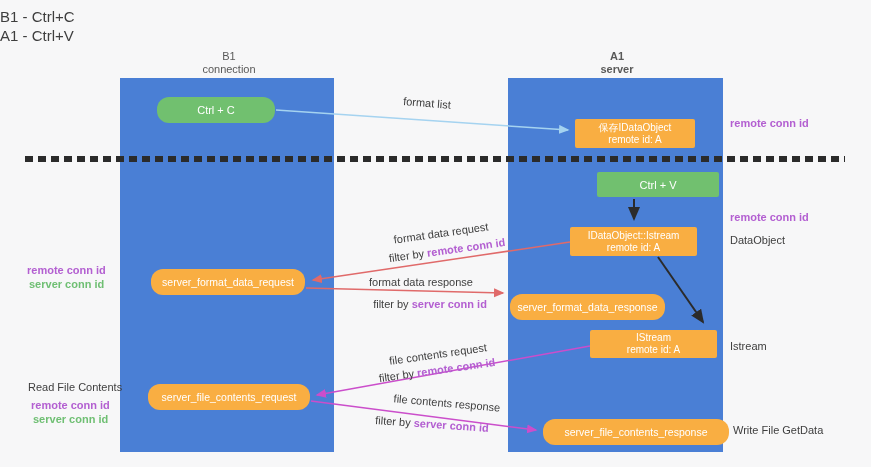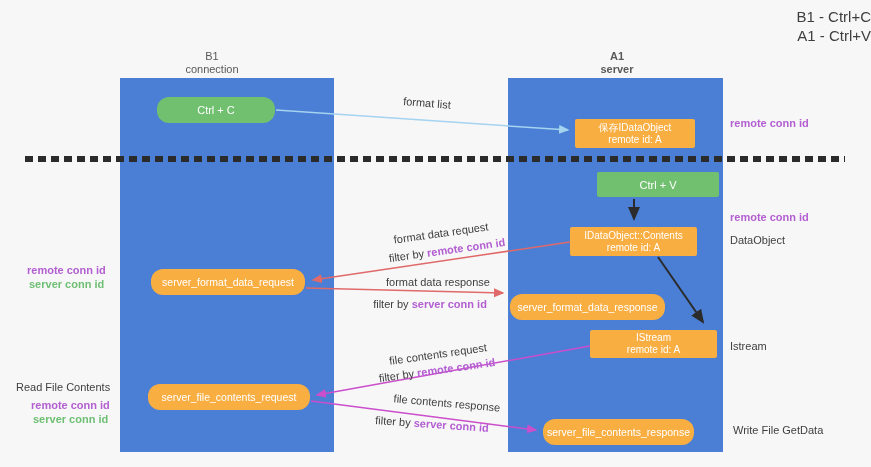--- a/index.html
+++ b/index.html
@@ -15,28 +15,28 @@
     --text-purple: #b35fd1;
     --text-green: #6fbf73;
   }
   * { margin:0; padding:0; box-sizing:border-box; }
   body { font-family:"Liberation Sans", sans-serif; }
   .canvas {
     position:relative; width:871px; height:467px;
     background:var(--bg); overflow:hidden;
   }
   .title {
-    position:absolute; left:0; right:0; top:7px; text-align:right;
+    position:absolute; left:0; right:0; top:7px; text-align:left;
     font-size:15px; line-height:19px; color:var(--text-dark);
   }
   .lifeline-head {
     position:absolute; width:140px; text-align:center;
     font-size:11px; line-height:13px; color:#595959; top:50px;
   }
-  .lifeline-head.left { left:142px;text-align:center; }
+  .lifeline-head.left { left:159px;text-align:center; }
   .lifeline-head.right { left:547px;font-weight:bold; }
   .column {
     position:absolute; top:78px; height:374px; background:var(--lifeline-blue);
   }
   .column.left { left:120px; width:214px; }
   .column.right { left:508px; width:215px; }
   .dashed-line {
     position:absolute; left:25px; top:156px; width:820px; height:6px;
     background:repeating-linear-gradient(90deg, var(--arrow-black) 0 8px, transparent 8px 13px);
   }
@@ -124,53 +124,53 @@
   <div class="box orange" style="left:575px; top:119px; width:120px; height:29px;">
     <div class="l1">保存IDataObject</div>
     <div class="l2">remote id: A</div>
   </div>
 
   <div class="box green" style="left:573px; top:172px; width:122px; height:25px;margin-left:24px;">
     <span>Ctrl + V</span>
   </div>
 
   <div class="box orange" style="left:570px; top:227px; width:127px; height:29px;">
-    <div class="l1">IDataObject::Contents</div>
+    <div class="l1">IDataObject::Istream</div>
     <div class="l2">remote id: A</div>
   </div>
 
   <div class="box orange single" style="left:151px; top:269px; width:154px; height:26px;">
     <span>server_format_data_request</span>
   </div>
 
   <div class="box orange single" style="left:510px; top:294px; width:155px; height:26px;">
     <span>server_format_data_response</span>
   </div>
 
   <div class="box orange" style="left:590px; top:330px; width:127px; height:28px;">
     <div class="l1">IStream</div>
     <div class="l2">remote id: A</div>
   </div>
 
   <div class="box orange single" style="left:148px; top:384px; width:162px; height:26px;">
     <span>server_file_contents_request</span>
   </div>
 
-  <div class="box orange single" style="left:543px; top:419px; width:151px; height:26px;">
+  <div class="box orange single" style="left:543px; top:419px; width:186px; height:26px;">
     <span>server_file_contents_response</span>
   </div>
 
   <div class="arrow-label" style="left:377px; top:97px; width:100px; transform:rotate(4.5deg);">format list</div>
 
   <div class="arrow-label" style="left:376px; top:227px; width:130px; transform:rotate(-8deg);">format data request</div>
   <div class="arrow-label" style="left:372px; top:244px; width:150px; transform:rotate(-8deg);">
     <span>filter by </span><span class="purple-bold">remote conn id</span>
   </div>
 
-  <div class="arrow-label" style="left:373px; top:276px; width:130px;">format data response</div>
+  <div class="arrow-label" style="left:356px; top:276px; width:130px;">format data response</div>
   <div class="arrow-label" style="left:360px; top:298px; width:140px;">
     <span>filter by </span><span class="purple-bold">server conn id</span>
   </div>
 
   <div class="arrow-label" style="left:373px; top:348px; width:130px; transform:rotate(-8deg);">file contents request</div>
   <div class="arrow-label" style="left:362px; top:364px; width:150px; transform:rotate(-8deg);">
     <span>filter by </span><span class="purple-bold">remote conn id</span>
   </div>
 
   <div class="arrow-label" style="left:382px; top:397px; width:130px; transform:rotate(5deg);">file contents response</div>
@@ -179,17 +179,17 @@
   </div>
 
   <div class="side-label purple" style="left:730px; top:117px;">remote conn id</div>
   <div class="side-label purple" style="left:730px; top:211px;">remote conn id</div>
   <div class="side-label" style="left:730px; top:234px;">DataObject</div>
   <div class="side-label" style="left:730px; top:340px;">Istream</div>
   <div class="side-label" style="left:733px; top:424px;">Write File GetData</div>
 
   <div class="side-label purple" style="left:27px; top:264px;">remote conn id</div>
   <div class="side-label green" style="left:29px; top:278px;">server conn id</div>
-  <div class="side-label" style="left:16px; top:381px;">Read File Contents</div>
+  <div class="side-label" style="left:28px; top:381px;">Read File Contents</div>
   <div class="side-label purple" style="left:31px; top:399px;">remote conn id</div>
   <div class="side-label green" style="left:33px; top:413px;">server conn id</div>
 
 </div>
 
 </body></html>

